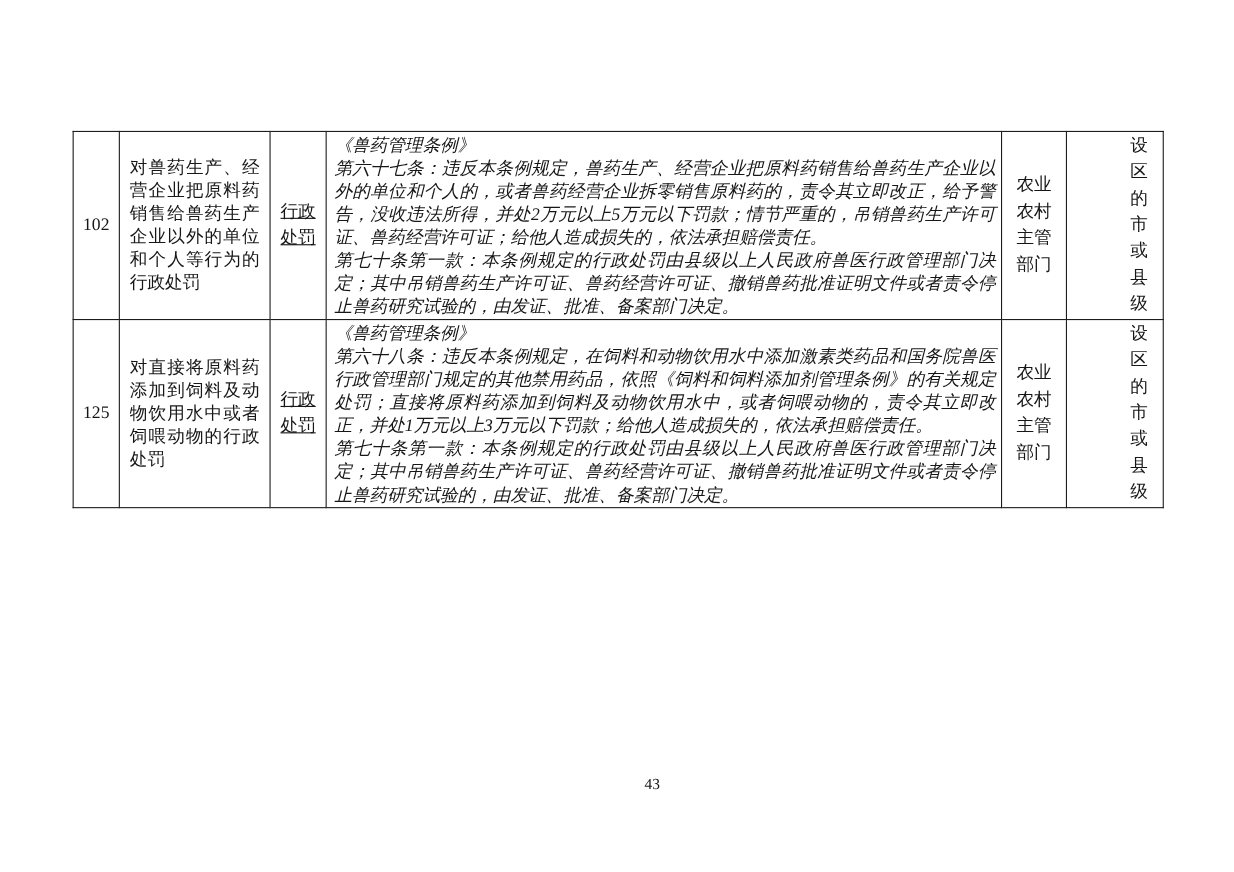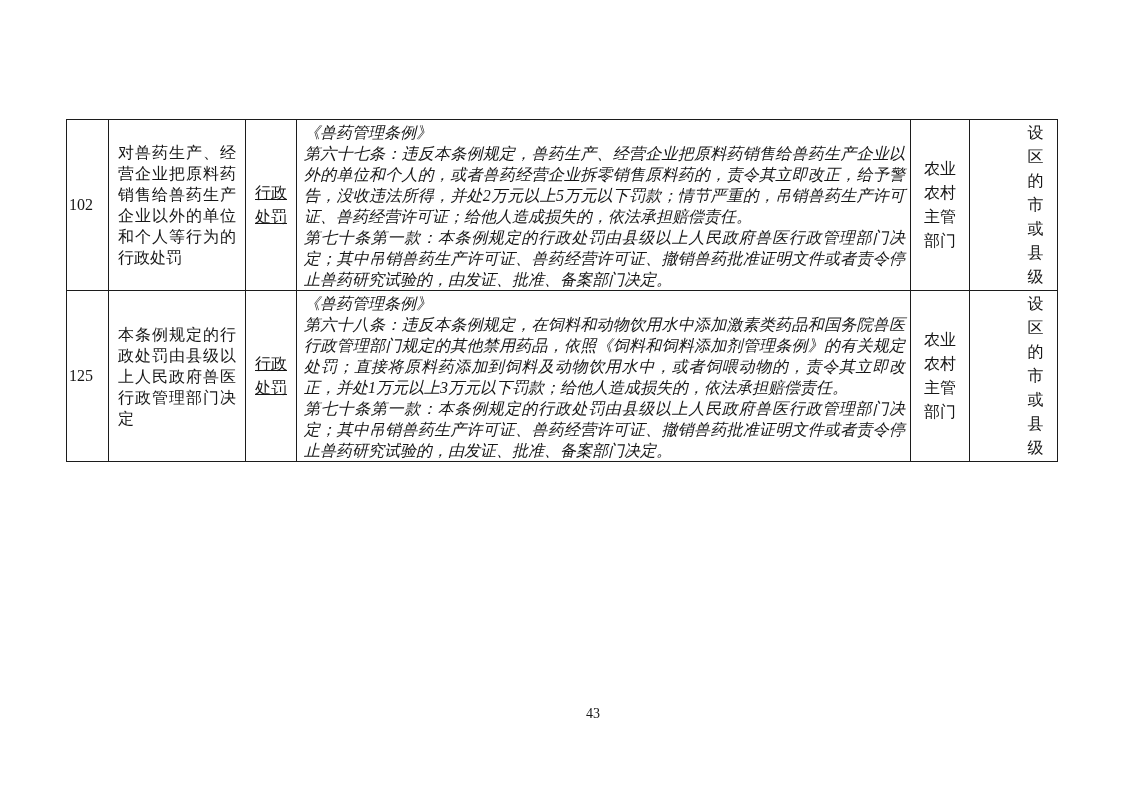--- a/index.html
+++ b/index.html
@@ -22,21 +22,21 @@
     table-layout: fixed;
   }
   table.penalty td {
     border: 1px solid #1c1c1c;
     font-size: 16px;
     vertical-align: middle;
     overflow: hidden;
   }
   tr.row-102 { height: 169px; }
   tr.row-103 { height: 165px; }
-  td.c-num { padding: 0 2px; }
+  td.c-num { text-align: center; padding: 0 2px; }
   td.c-matter { padding: 0 9px; }
   td.c-matter .matter-text { text-align: justify; line-height: 21px; font-family: Liberation Serif, serif; }
   td.c-type { padding: 0 2px; text-decoration: underline; }
   td.c-type .type-text { text-align: center; line-height: 24px; }
   td.c-basis {
     vertical-align: top;
     padding: 2px 5px 0 7px;
     text-align: justify;
     line-height: 21px;
     font-style: italic;
@@ -88,21 +88,21 @@
         <td class="c-dept">
           <div class="dept-text">农业农村主管部门</div>
         </td>
         <td class="c-level">
           <div class="level-text">设区的市或县级</div>
         </td>
       </tr>
       <tr class="row-103">
         <td class="c-num">125</td>
         <td class="c-matter">
-          <div class="matter-text">本条例规定的行政处罚由县级以上人民政府兽医行政管理部门决定</div>
+          <div class="matter-text">对直接将原料药添加到饲料及动物饮用水中或者饲喂动物的行政处罚</div>
         </td>
         <td class="c-type">
           <div class="type-text">行政处罚</div>
         </td>
         <td class="c-basis">
           <div class="basis-para">《兽药管理条例》</div>
           <div class="basis-para">第六十八条：违反本条例规定，在饲料和动物饮用水中添加激素类药品和国务院兽医行政管理部门规定的其他禁用药品，依照《饲料和饲料添加剂管理条例》的有关规定处罚；直接将原料药添加到饲料及动物饮用水中，或者饲喂动物的，责令其立即改正，并处1万元以上3万元以下罚款；给他人造成损失的，依法承担赔偿责任。</div>
           <div class="basis-para">第七十条第一款：本条例规定的行政处罚由县级以上人民政府兽医行政管理部门决定；其中吊销兽药生产许可证、兽药经营许可证、撤销兽药批准证明文件或者责令停止兽药研究试验的，由发证、批准、备案部门决定。</div>
         </td>
         <td class="c-dept">

